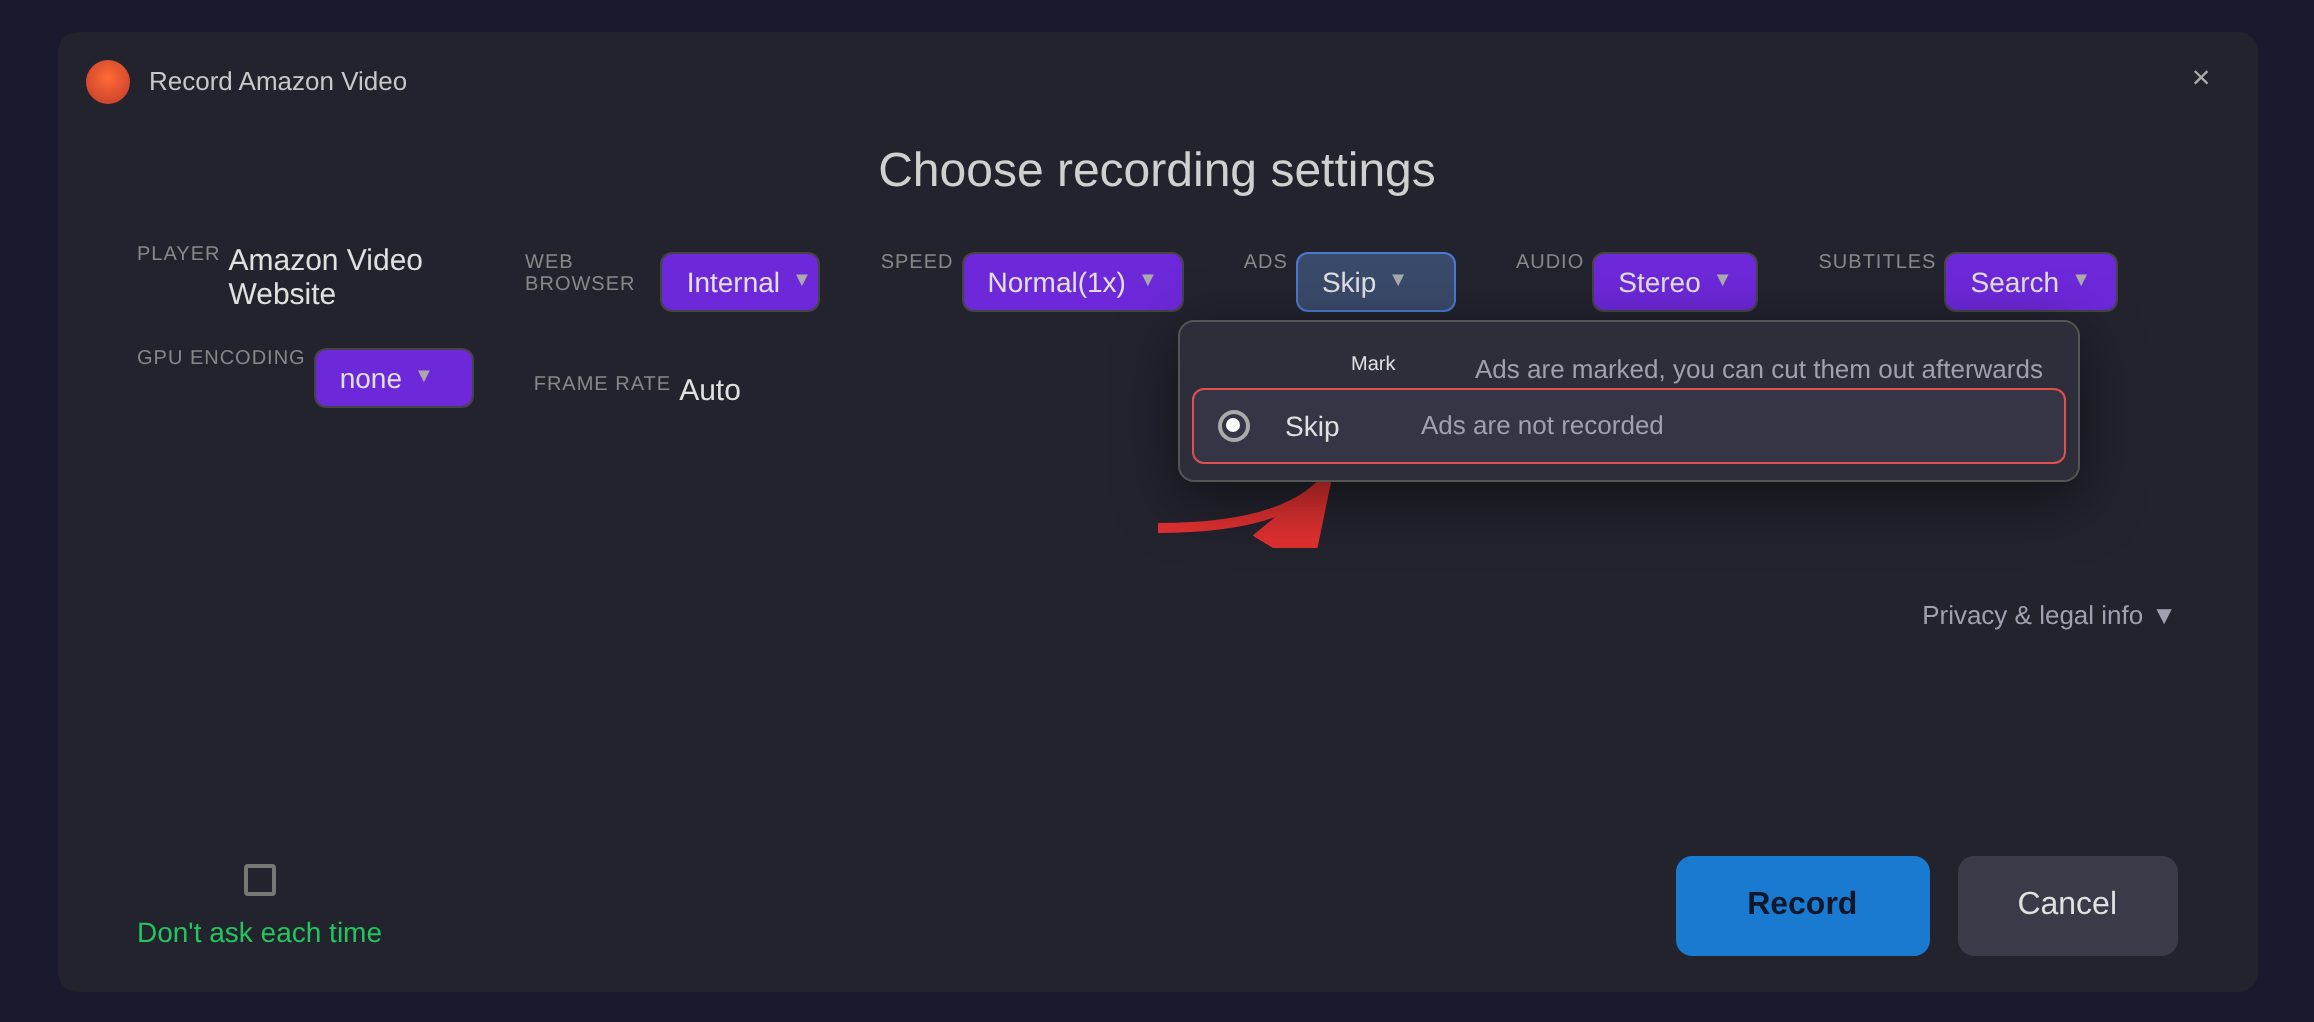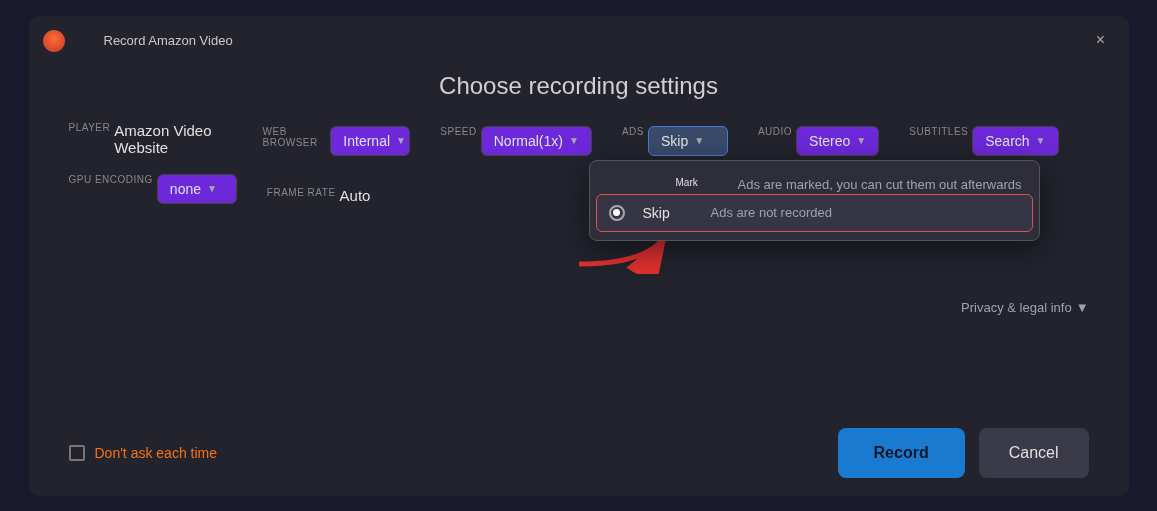--- a/index.html
+++ b/index.html
@@ -32,21 +32,20 @@
     .app-icon {
       width: 22px;
       height: 22px;
       background: radial-gradient(circle at 50% 40%, #ff6b35, #c0392b);
       border-radius: 50%;
       flex-shrink: 0;
     }
     .title-text {
       color: #c8c8c8;
       font-size: 13px;
-      margin-left: 29px;
     }
     .close-btn {
       position: absolute;
       right: 16px;
       top: 12px;
       width: 24px;
       height: 24px;
       display: flex;
       align-items: center;
       justify-content: center;
@@ -194,22 +193,23 @@
       display: flex;
       align-items: center;
       padding: 18px 40px;
       margin-top: auto;
       justify-content: space-between;
     }
     .dont-ask {
       display: flex;
       align-items: center;
       gap: 10px;
-      color: #f97316;
+      color: #22c55e;
       font-size: 14px;
+      flex-direction: column;
     }
     .checkbox {
       width: 16px;
       height: 16px;
       border: 2px solid #777;
       border-radius: 2px;
       background: transparent;
       cursor: pointer;
     }
     .bottom-buttons {

